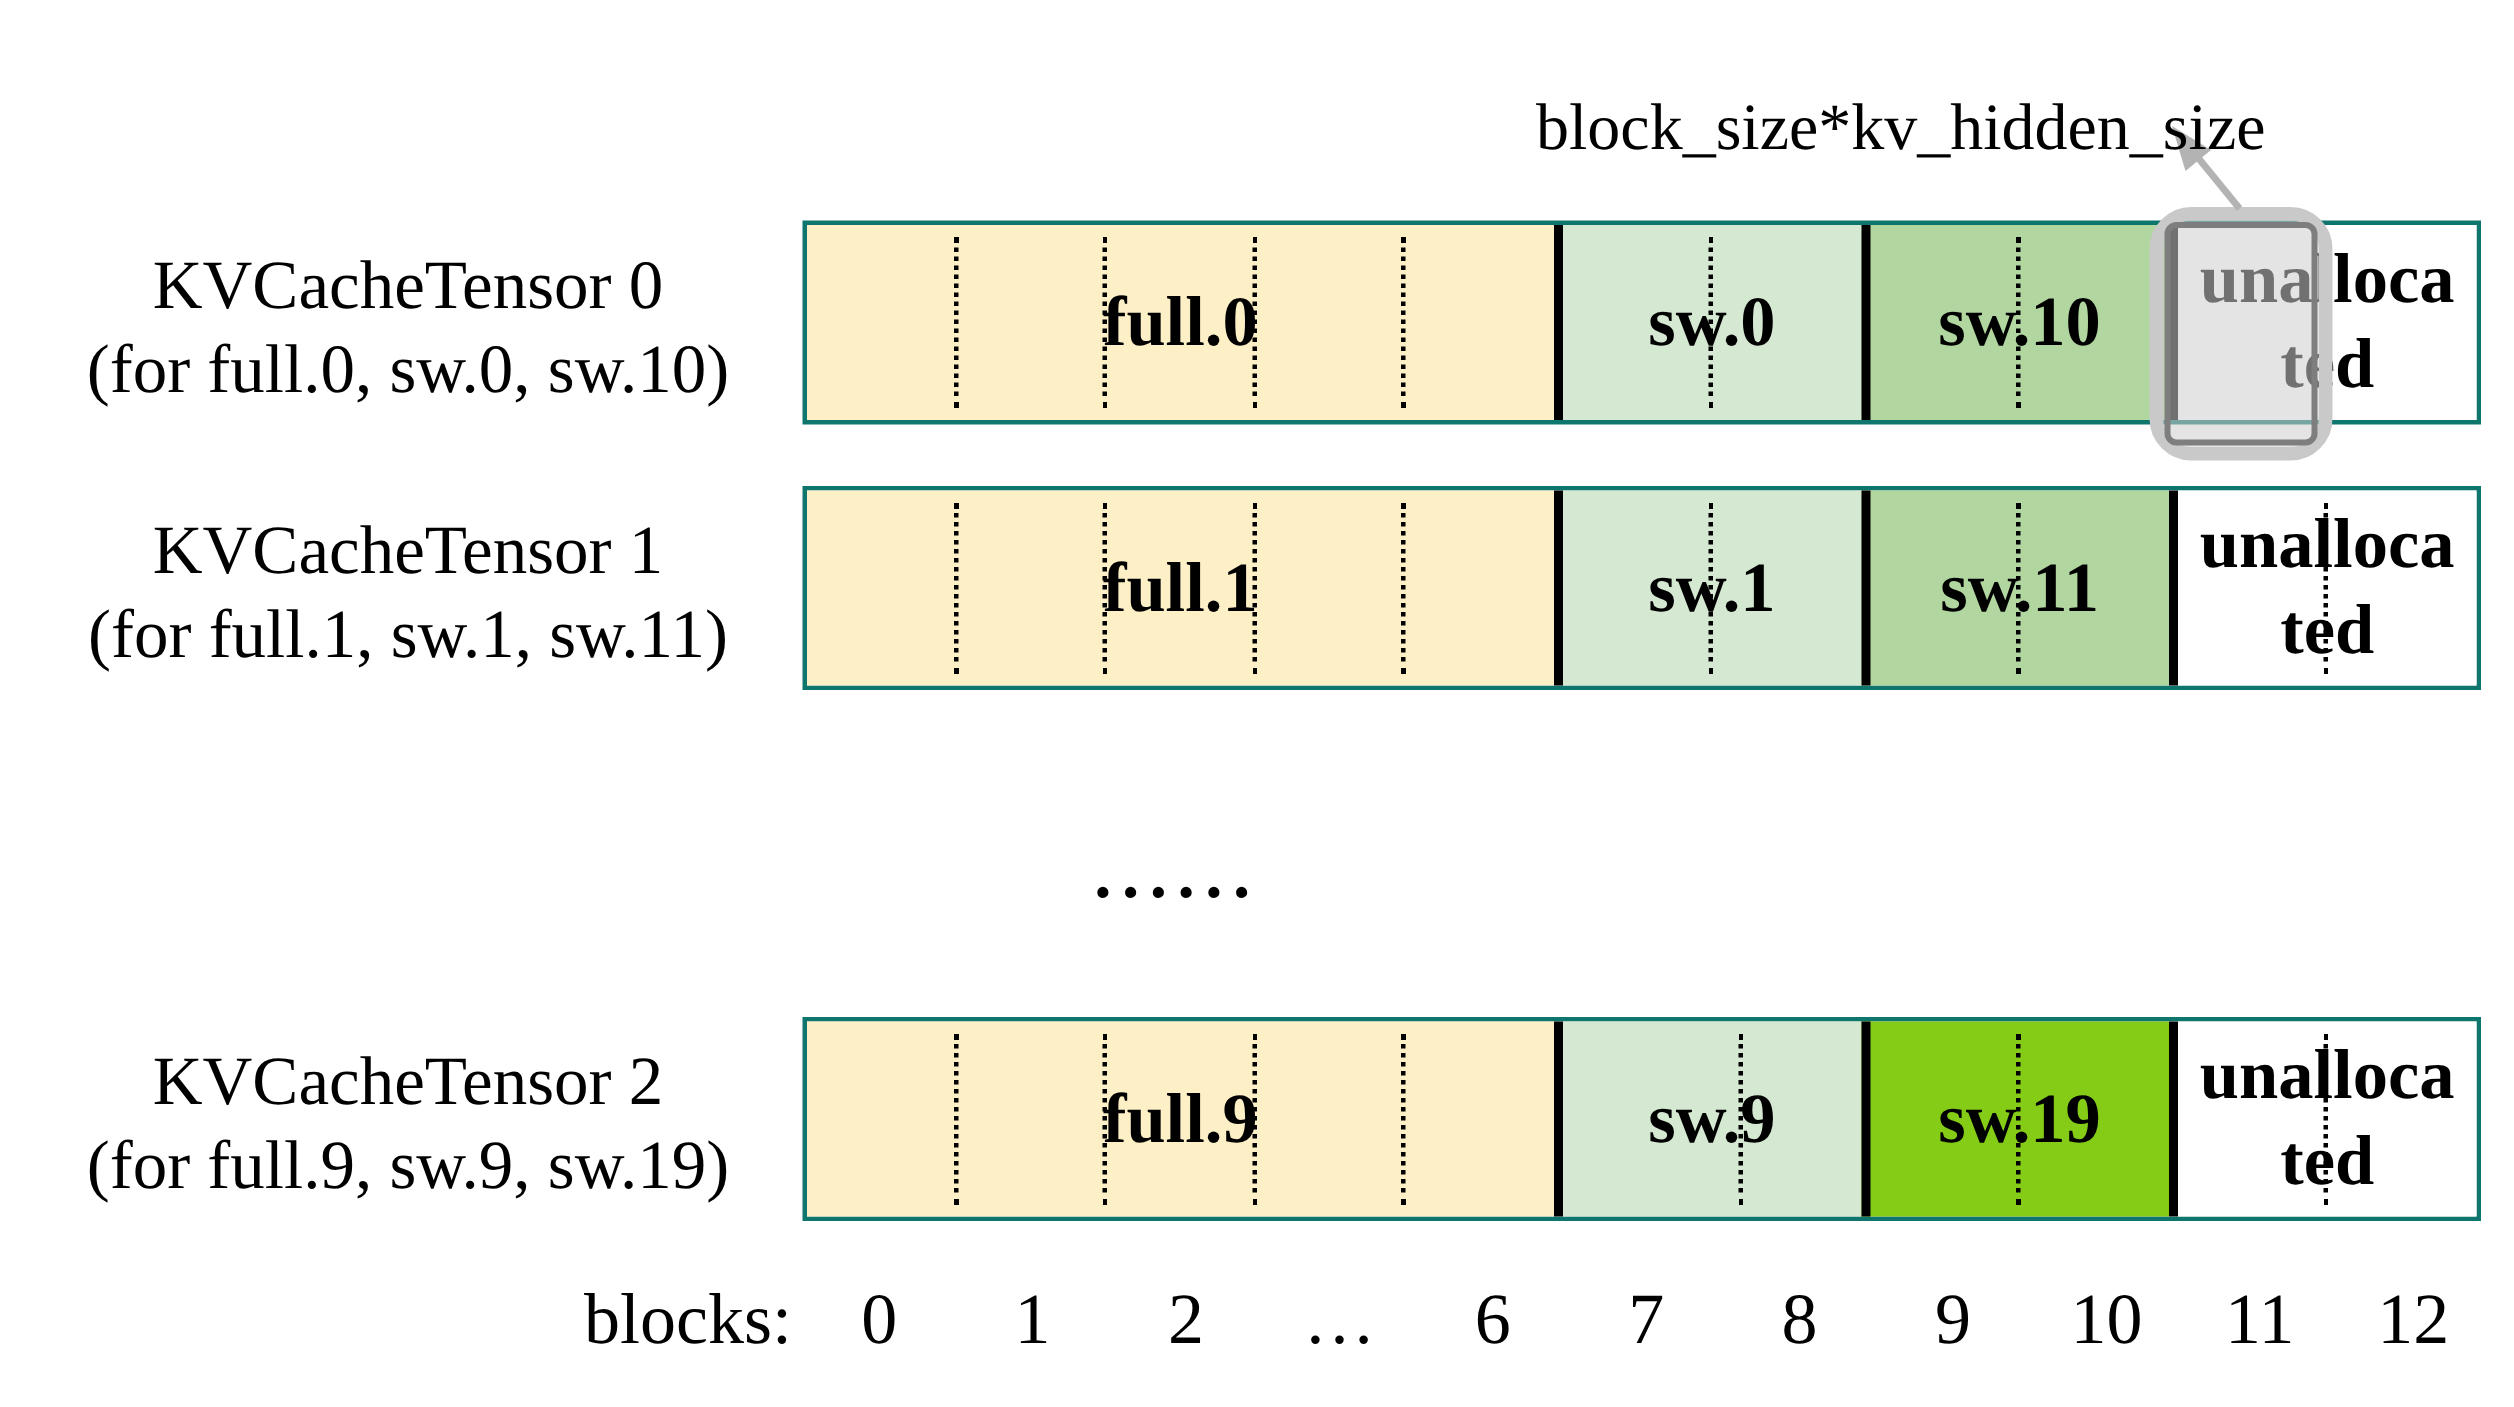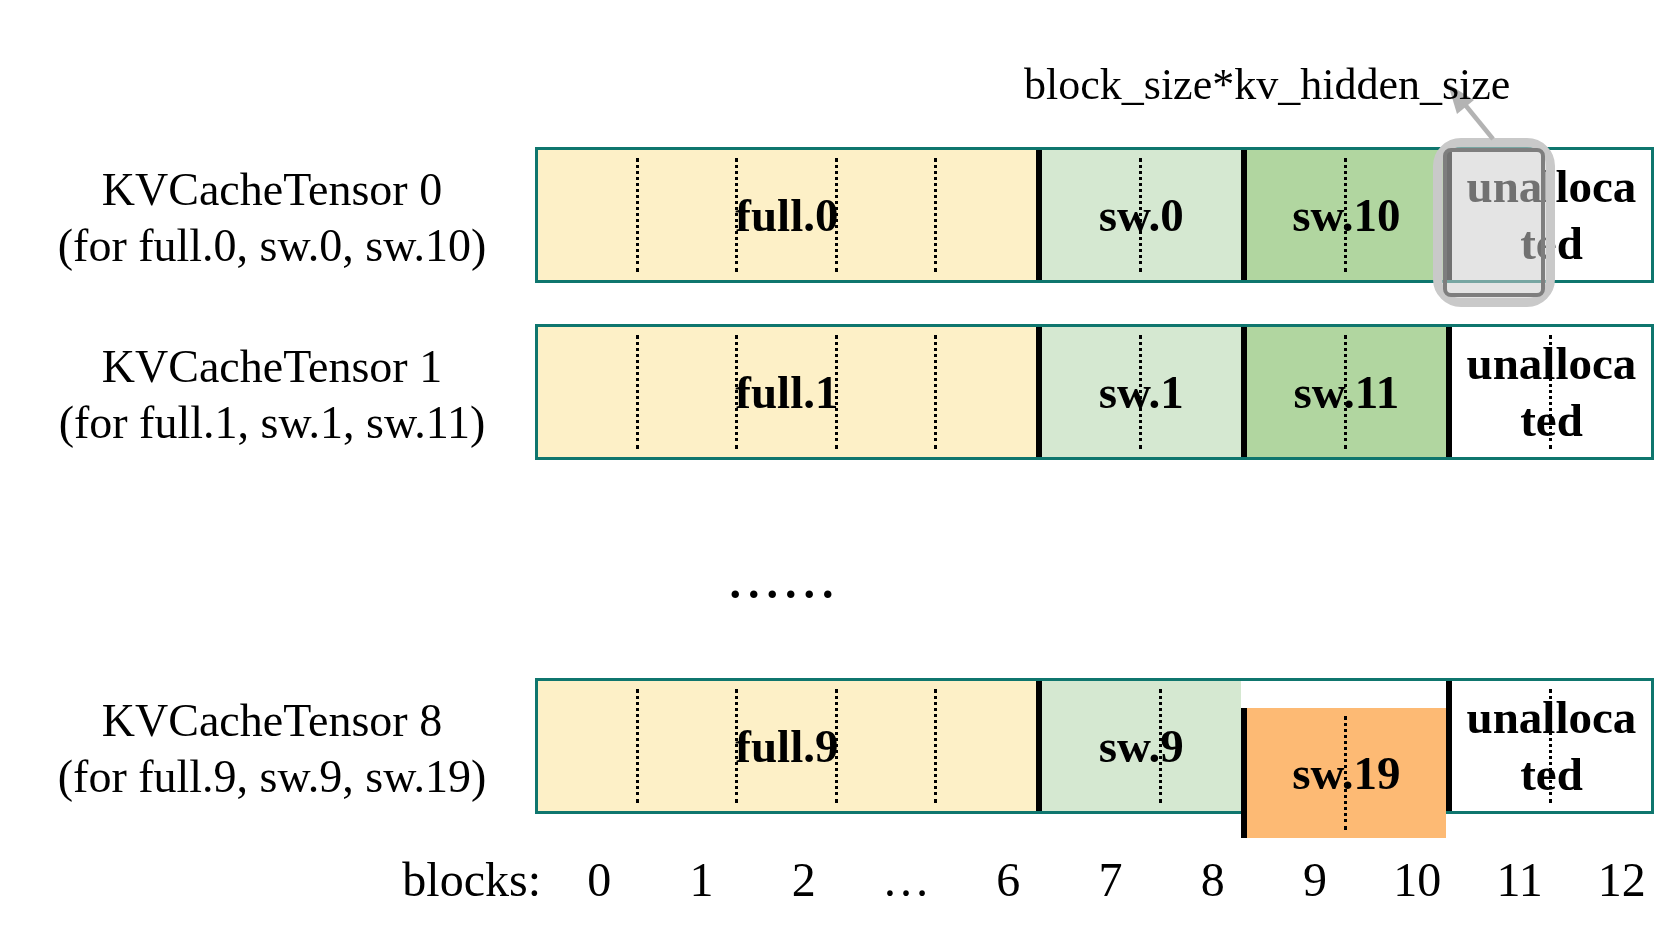--- a/index.html
+++ b/index.html
@@ -101,21 +101,21 @@
     left: 665px; top: 560px;
     width: 240px;
     text-align: center;
     font-size: 46px;
     font-weight: bold;
     letter-spacing: 7px;
     line-height: 46px;
   }
 
   
-  .axis { position: absolute; left: 13px; top: 848px; width: 1492px; height: 64px; }
+  .axis { position: absolute; left: 0; top: 848px; width: 1492px; height: 64px; }
   .axis-caption {
     position: absolute;
     left: 0; top: 0;
     width: 528px; height: 64px;
     text-align: right;
     font-size: 48px;
     line-height: 64px;
   }
   .axis-ticks {
     position: absolute;
@@ -236,21 +236,21 @@
             <div class="seg-label">
               <div>unalloca</div>
               <div>ted</div>
             </div>
           </div>
         </div>
   </div>
 
   <div class="row" style="top: 678px;">
     <div class="row-label">
-      <div class="row-title">KVCacheTensor 8</div>
+      <div class="row-title">KVCacheTensor 2</div>
       <div class="row-subtitle">(for full.9, sw.9, sw.19)</div>
     </div>
     <div class="bar">
           <div class="seg" style="flex-grow: 5; flex-basis: 0px; background: rgb(253, 240, 199);">
             <div class="col"></div>
             <div class="col">
               <span class="dotline"></span>
             </div>
             <div class="col">
               <span class="dotline"></span>
@@ -263,21 +263,21 @@
             </div>
             <div class="seg-label">full.9</div>
           </div>
           <div class="seg" style="flex-grow: 2; flex-basis: 0px; background: rgb(213, 232, 209); gap: 40px;">
             <div class="col"></div>
             <div class="col">
               <span class="dotline"></span>
             </div>
             <div class="seg-label">sw.9</div>
           </div>
-          <div class="seg" style="flex-grow: 2; flex-basis: 0px; background: #fdba74; margin-top: 27px;">
+          <div class="seg" style="flex-grow: 2; flex-basis: 0px; background: #84cc16;">
             <div class="col"></div>
             <div class="col">
               <span class="dotline"></span>
             </div>
             <div class="seg-label">sw.19</div>
           </div>
           <div class="seg" style="flex-grow: 2; flex-basis: 0px; background: rgb(255, 255, 255);">
             <div class="col"></div>
             <div class="col">
               <span class="dotline"></span>

